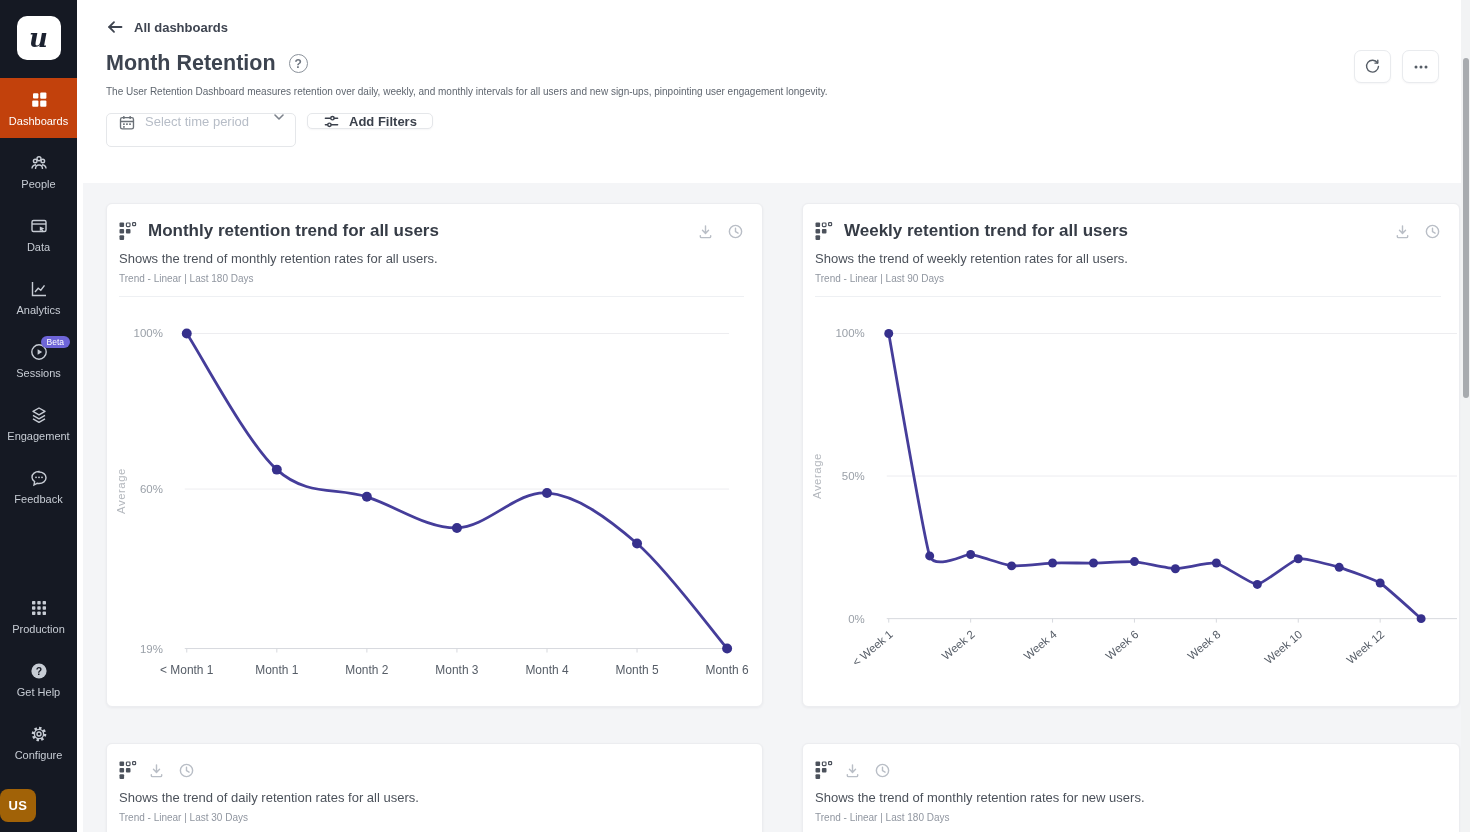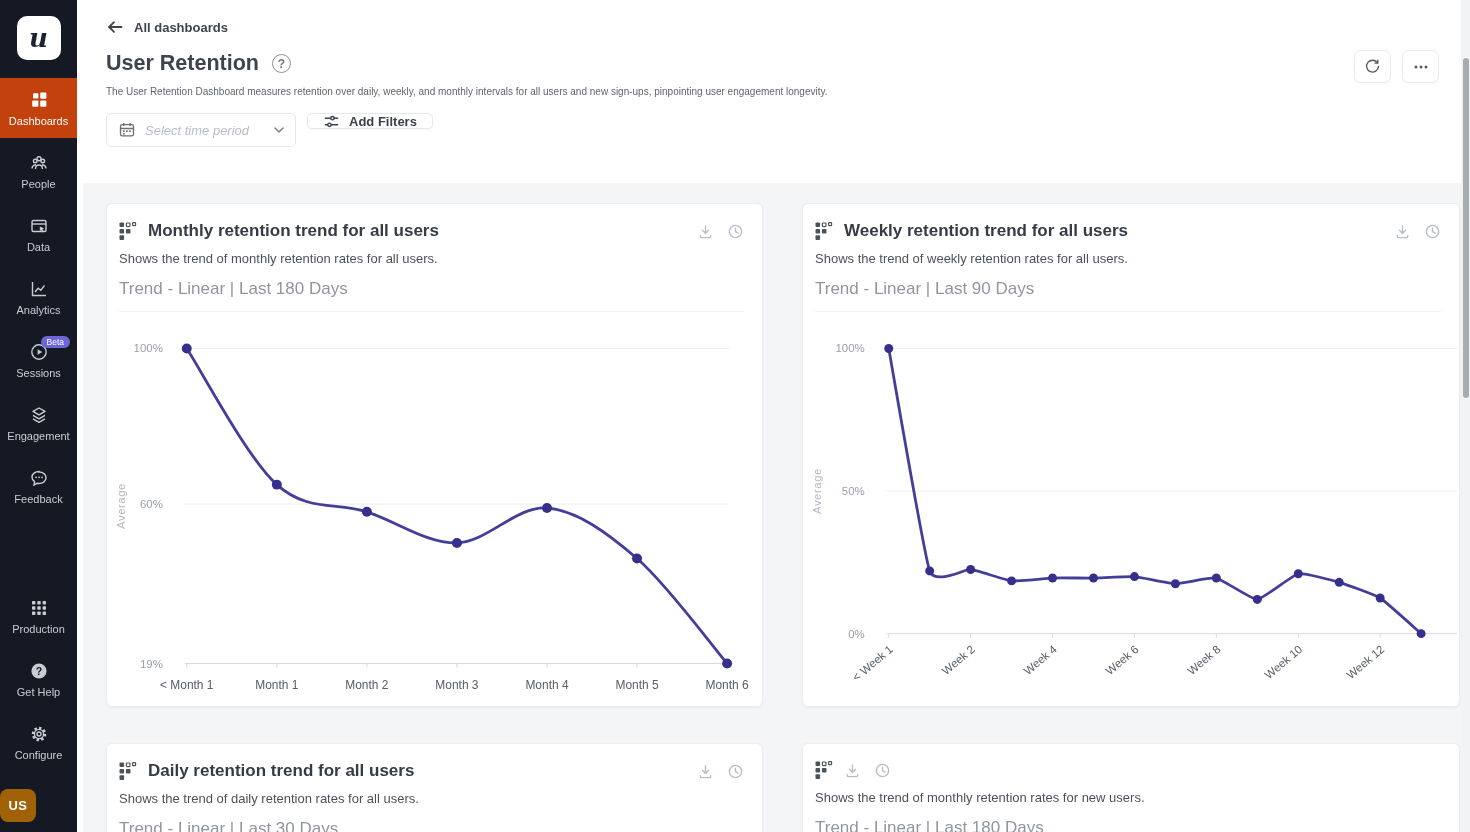--- a/index.html
+++ b/index.html
@@ -37,38 +37,38 @@
   .q-circle { width:19px; height:19px; border:1.5px solid #8b929b; border-radius:50%;
     color:#6f7680; font-size:12px; font-weight:700; display:flex; align-items:center;
     justify-content:center; cursor:pointer; }
   .actions { position:absolute; top:50px; right:31px; display:flex; gap:11px; }
   .icon-btn { width:37px; height:33px; background:#fff; border:1px solid #e9ebee;
     border-radius:7px; display:flex; align-items:center; justify-content:center;
     box-shadow:0 1px 2px rgba(20,24,40,.04); cursor:pointer; color:#565d66; }
   .desc { margin:10px 60px 0 23px; font-size:10px; color:#5f666f; }
   .filter-row { margin:16px 0 0 23px; display:flex; gap:11px; }
   .select { width:190px; height:34px; background:#fff; border:1px solid #e5e7ea;
-    border-radius:5px; display:flex; align-items:center; gap:9px; padding:0 11px; cursor:pointer;font-style:italic; }
+    border-radius:5px; display:flex; align-items:flex-start; gap:9px; padding:0 11px; cursor:pointer; }
   .select .ph { flex:1; font-size:13px; color:#b7bdc7; }
   .btn-filters { height:16px; background:#fff; border:1px solid #e5e7ea; border-radius:5px;
     display:flex; align-items:center; gap:9px; padding:0 15px; font-size:13px; font-weight:700;
     color:#3b414c; box-shadow:0 1px 2px rgba(20,24,40,.04); cursor:pointer; }
 
   .content { flex:1; background:#f4f5f7; padding:20px 32px 0 23px; overflow:hidden;
     display:grid; grid-template-columns:657px 658px; grid-template-rows:504px 360px;
     gap:36px 39px; align-content:start; }
   .card { background:#fff; border:1px solid #ecedf0; border-radius:6px;
     box-shadow:0 1px 3px rgba(20,24,40,.05); overflow:hidden; }
   .card-head { padding:17px 18px 0 12px; }
   .card-title-row { display:flex; align-items:center; gap:10px; }
   .card-title { flex:1; font-size:17px; font-weight:700; color:#363c46; }
   .card-actions { display:flex; gap:13px; align-items:center; color:#b9bec6; }
   .card-actions span { cursor:pointer; display:flex; }
   .card-sub { margin-top:10px; font-size:13px; color:#4c525b; }
-  .card-meta { margin-top:13px; padding-bottom:12px; font-size:17px; color:#9096a0;
+  .card-meta { margin-top:7px; padding-bottom:12px; font-size:10px; color:#9096a0;
     border-bottom:1px solid #eef0f3; }
   .chart-wrap { width:100%; height:398px; }
 
   
   .scroll-track { position:fixed; right:0; top:0; width:9px; height:832px; background:#f2f3f4; z-index:9; }
   .scroll-thumb { position:absolute; right:1px; top:58px; width:6px; height:340px;
     background:#a8abaf; border-radius:3px; cursor:pointer; }
 </style>
 </head>
 <body>
@@ -215,21 +215,21 @@
       <span style="display:flex;">
         <svg width="18" height="18" viewBox="0 0 18 18" fill="none" stroke="#3e4450" stroke-width="1.8" stroke-linecap="round" stroke-linejoin="round">
           <path d="M15.5 9H3.2"></path>
             <path d="M8 4.2 3.2 9 8 13.8"></path>
         </svg>
       </span>
       <span>All dashboards</span>
     </div>
 
     <div class="title-row">
-      <span class="page-title">User Retention</span>
+      <span class="page-title">Month Retention</span>
       <span class="q-circle">?</span>
     </div>
 
     <div class="actions">
       <div class="icon-btn">
         <svg width="17" height="17" viewBox="0 0 18 18" fill="none" stroke="#565d66" stroke-width="1.5" stroke-linecap="round">
           <path d="M14.3 5.2A6.3 6.3 0 1 0 15.3 9"></path>
           <path d="M14.6 2.4v3h-3" stroke-linejoin="round"></path>
         </svg>
       </div>
@@ -437,21 +437,20 @@
                   <rect x="0.5" y="6.9" width="4.6" height="4.6" rx="1"></rect>
                   <rect x="6.9" y="6.9" width="4.6" height="4.6" rx="1"></rect>
                   <rect x="0.5" y="13.3" width="4.6" height="4.6" rx="1"></rect>
                 </g>
               <g fill="none" stroke="#4c525c" stroke-width="1.2">
                   <rect x="7.4" y="1" width="3.6" height="3.6" rx=".8"></rect>
                   <rect x="13.6" y="0.7" width="3" height="3" rx=".8"></rect>
                 </g>
             </svg>
           </span>
-          <span class="card-title">Daily retention trend for all users</span>
           <span class="card-actions">
             <span>
               <svg width="17" height="17" viewBox="0 0 18 18" fill="none" stroke="#b9bec6" stroke-width="1.5" stroke-linecap="round" stroke-linejoin="round">
                   <path d="M9 3v7.5 M5.8 7.8 9 11l3.2-3.2 M3.5 13.5v.8a1.2 1.2 0 0 0 1.2 1.2h8.6a1.2 1.2 0 0 0 1.2-1.2v-.8"></path>
                 </svg>
             </span>
             <span>
               <svg width="17" height="17" viewBox="0 0 18 18" fill="none" stroke="#b9bec6" stroke-width="1.5" stroke-linecap="round">
                   <circle cx="9" cy="9" r="6.5"></circle>
                   <path d="M9 5.5v3.7l2.7 1.6"></path>

